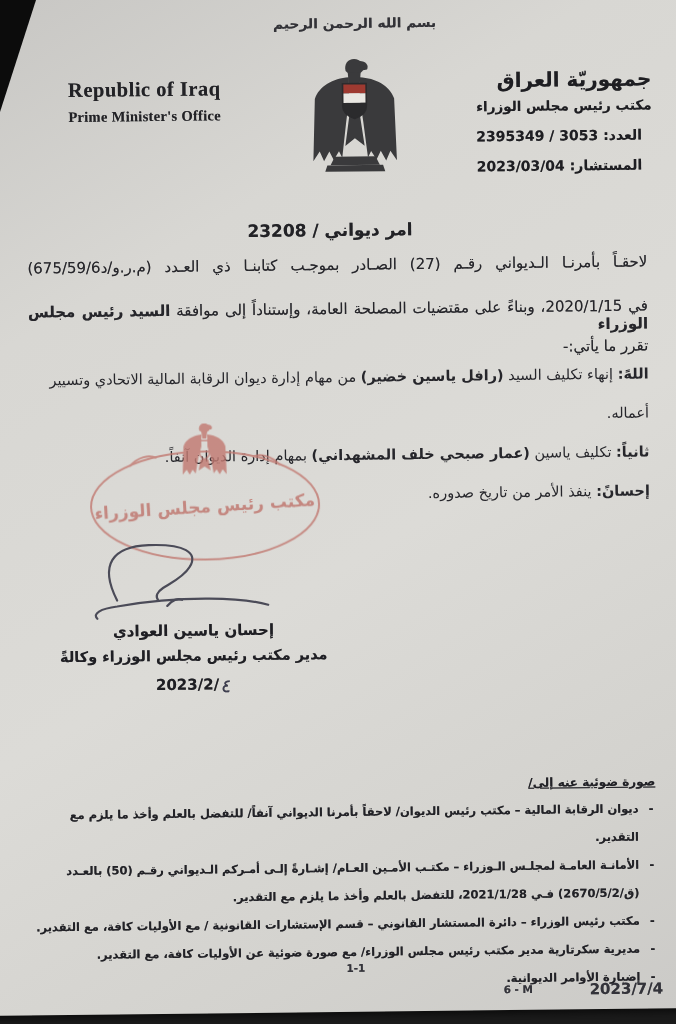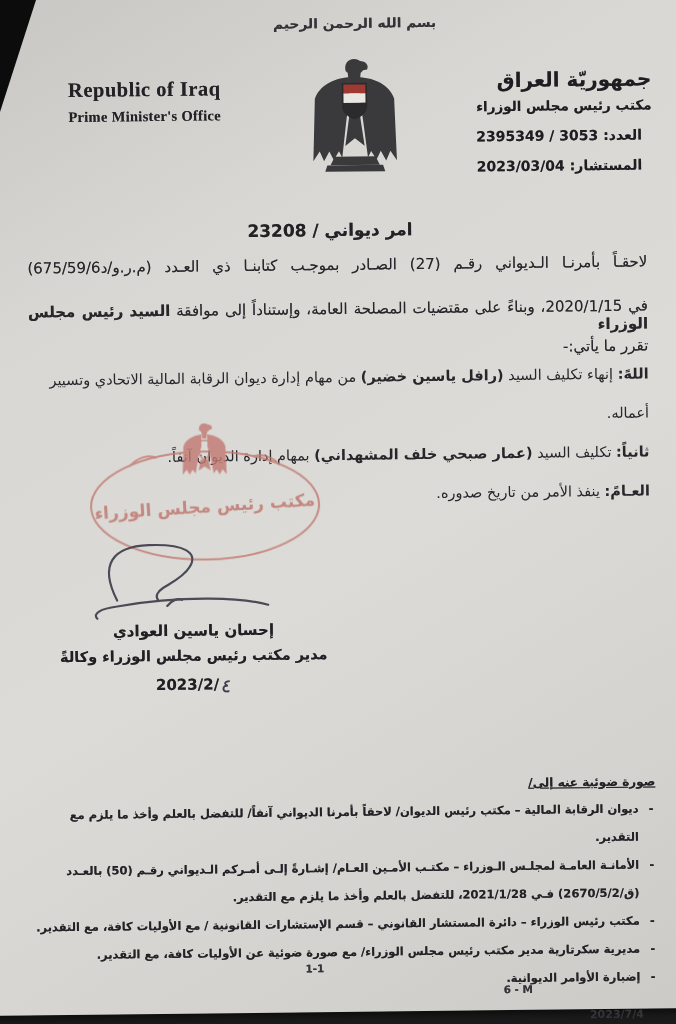--- a/index.html
+++ b/index.html
@@ -59,25 +59,25 @@
     transform:rotate(10deg) translateY(3px);margin-left:3px;}
 
   .dist-head{position:absolute;right:24px;top:778px;font-size:12px;font-weight:bold;
     direction:rtl;text-decoration:underline;color:#222227;}
   .dist-list{position:absolute;right:24px;left:28px;top:798px;margin:0;padding:0;
     list-style:none;direction:rtl;font-size:11.5px;font-weight:bold;line-height:28px;
     text-align:right;color:#222227;}
   .dist-list li{position:relative;padding-right:17px;}
   .dist-list li::before{content:"-";position:absolute;right:2px;top:0;}
 
-  .pg-mark{position:absolute;left:300px;top:962px;width:60px;text-align:left;
+  .pg-mark{position:absolute;left:300px;top:962px;width:60px;text-align:right;
     font-size:10.5px;font-weight:bold;color:#33333a;}
   .pg-code{position:absolute;left:498px;top:985px;font-size:10.5px;font-weight:bold;
     direction:ltr;color:#33333a;}
-  .pg-date{position:absolute;left:584px;top:1011px;font-size:11px;font-weight:bold;
+  .pg-date{position:absolute;left:584px;top:983px;font-size:15px;font-weight:bold;
     direction:ltr;color:#33333a;text-align:right;}
 </style>
 </head>
 <body>
 
 <div class="sheet">
   <div class="content">
 
     <div class="bismillah ar soft">بسم الله الرحمن الرحيم</div>
 
@@ -117,22 +117,22 @@
     </div>
 
     <div class="doc-title ar soft">امر ديواني / 23208</div>
 
     <div class="bline l1 soft">لاحقـاً بأمرنـا الـديواني رقـم (27) الصـادر بموجـب كتابنـا ذي العـدد (م.ر.و/د675/59/6)</div>
     <div class="bline l2 soft"><span>في 2020/1/15، وبناءً على مقتضيات المصلحة العامة، وإستناداً إلى موافقة </span><b>السيد رئيس مجلس الوزراء</b></div>
     <div class="bline decide soft">تقرر ما يأتي:-</div>
 
     <div class="decree-items">
       <div><b>اللهً:</b><span> إنهاء تكليف السيد </span><b>(رافل ياسين خضير)</b><span> من مهام إدارة ديوان الرقابة المالية الاتحادي وتسيير أعماله.</span></div>
-      <div><b>ثانياً:</b><span> تكليف السيد </span><b>(عمار صبحي خلف المشهداني)</b><span> بمهام إدارة الديوان آنفاً.</span></div>
-      <div><b>العـامً:</b><span> ينفذ الأمر من تاريخ صدوره.</span></div>
+      <div><b>ثانياً:</b><span> تكليف ياسين </span><b>(عمار صبحي خلف المشهداني)</b><span> بمهام إدارة الديوان آنفاً.</span></div>
+      <div><b>إحسانً:</b><span> ينفذ الأمر من تاريخ صدوره.</span></div>
     </div>
 
     <svg class="stamp" viewBox="0 0 250 152">
       <g stroke="#c27b73" fill="none" stroke-width="2">
         <ellipse cx="125" cy="88" rx="114" ry="54"></ellipse>
         <path d="M50 48 C58 39 70 36 77 40"></path>
         <path d="M200 48 C192 39 180 36 173 40"></path>
       </g>
       <g fill="#c27b73">
         <path d="M125 6 C121 6 119 9 120 13 L125 16 L130 13 C131 9 129 6 125 6 Z"></path>

